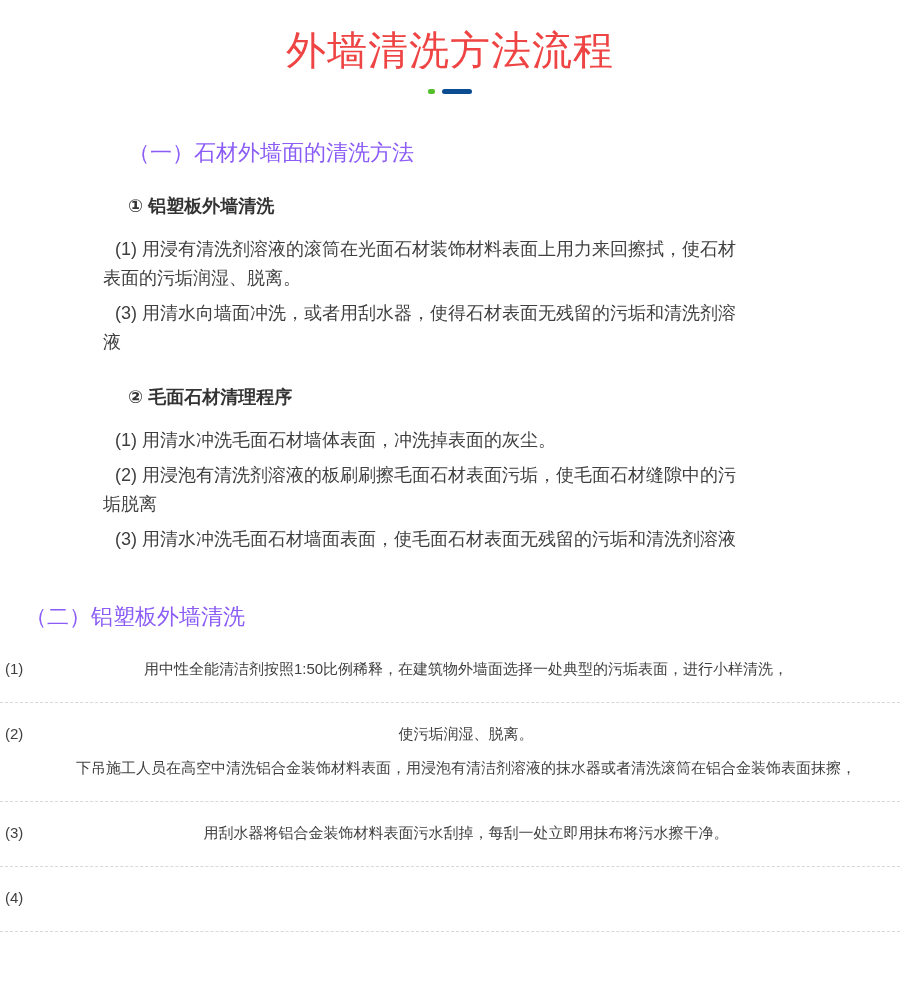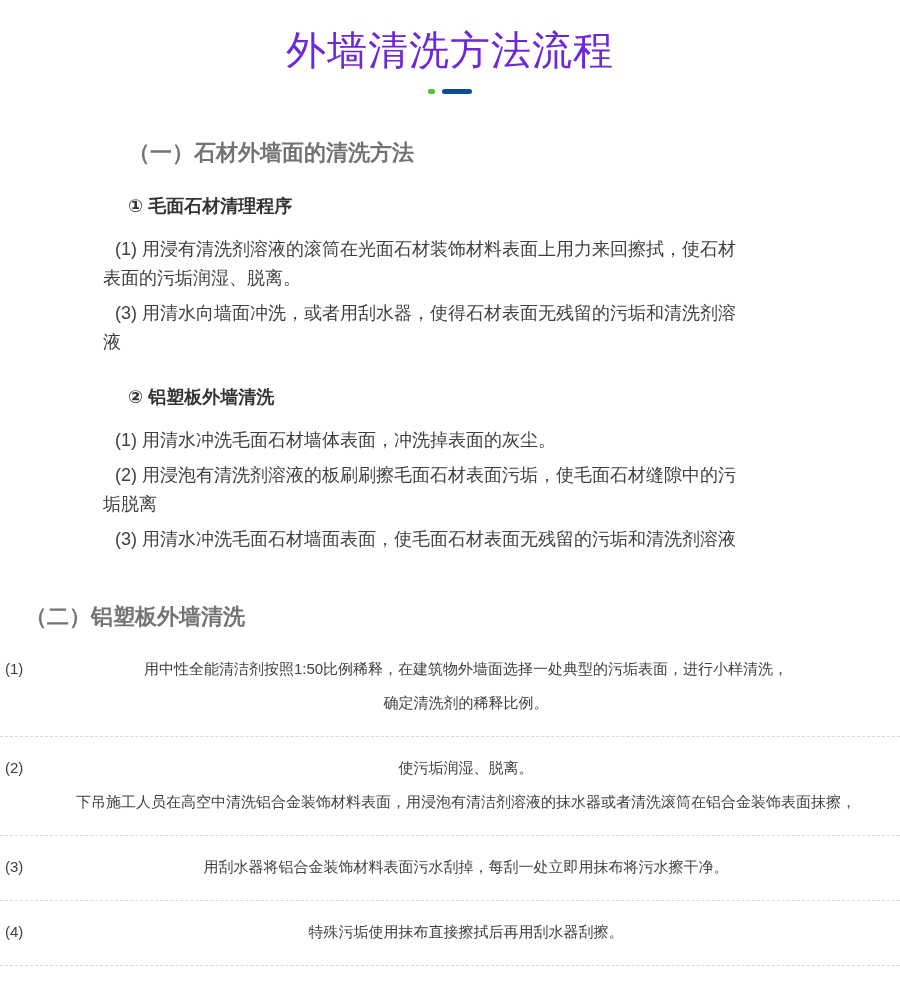--- a/index.html
+++ b/index.html
@@ -13,21 +13,21 @@
     overflow: hidden;
   }
 
   
   .page-title {
     margin: 26px 0 0 0;
     text-align: center;
     font-size: 40px;
     line-height: 48px;
     font-weight: 500;
-    color: #6d28d9;
+    color: #ef4444;
     letter-spacing: 1px;
   }
   .title-accent {
     display: flex;
     justify-content: center;
     align-items: center;
     gap: 7px;
     margin-top: 14px;
     height: 6px;
   }
@@ -43,22 +43,22 @@
   }
 
   
   .section1 {
     margin: 46px 0 0 103px;
     width: 642px;
   }
   .h-blue {
     font-size: 22px;
     line-height: 26px;
-    color: #737373;
-    font-weight: 700;
+    color: #8b5cf6;
+    font-weight: 400;
     margin: 0 0 0 25px;
   }
   .sub-heading {
     font-size: 18px;
     line-height: 20px;
     font-weight: 700;
     color: #333333;
     margin: 30px 0 19px 25px;
   }
   .para {
@@ -93,65 +93,61 @@
   <h1 class="page-title">外墙清洗方法流程</h1>
 
   <div class="title-accent">
     <span class="accent-dot"></span>
     <span class="accent-bar"></span>
   </div>
 
   <div class="section1">
     <h2 class="h-blue">（一）石材外墙面的清洗方法</h2>
 
-    <h3 class="sub-heading">① 毛面石材清理程序</h3>
+    <h3 class="sub-heading">① 铝塑板外墙清洗</h3>
     <div>
         <p class="para">(1) 用浸有清洗剂溶液的滚筒在光面石材装饰材料表面上用力来回擦拭，使石材表面的污垢润湿、脱离。</p>
         <p class="para">(3) 用清水向墙面冲洗，或者用刮水器，使得石材表面无残留的污垢和清洗剂溶液</p>
       </div>
 
-    <h3 class="sub-heading">② 铝塑板外墙清洗</h3>
+    <h3 class="sub-heading">② 毛面石材清理程序</h3>
     <div>
         <p class="para">(1) 用清水冲洗毛面石材墙体表面，冲洗掉表面的灰尘。</p>
         <p class="para">(2) 用浸泡有清洗剂溶液的板刷刷擦毛面石材表面污垢，使毛面石材缝隙中的污垢脱离</p>
         <p class="para">(3) 用清水冲洗毛面石材墙面表面，使毛面石材表面无残留的污垢和清洗剂溶液</p>
       </div>
   </div>
 
   <div class="section2">
     <h2 class="h-blue">（二）铝塑板外墙清洗</h2>
 
     <div class="list2">
         <div class="item2">
           <span class="num">(1)</span>
           <div class="item2-body">
             <div>用中性全能清洁剂按照1:50比例稀释，在建筑物外墙面选择一处典型的污垢表面，进行小样清洗，</div>
-            <div>确定清洗剂的稀释比例。</div>
           </div>
         </div>
         <div class="dash-sep"></div>
         <div class="item2">
           <span class="num">(2)</span>
           <div class="item2-body">
             <div>使污垢润湿、脱离。</div>
             <div>下吊施工人员在高空中清洗铝合金装饰材料表面，用浸泡有清洁剂溶液的抹水器或者清洗滚筒在铝合金装饰表面抹擦，</div>
           </div>
         </div>
         <div class="dash-sep"></div>
         <div class="item2">
           <span class="num">(3)</span>
           <div class="item2-body">
             <div>用刮水器将铝合金装饰材料表面污水刮掉，每刮一处立即用抹布将污水擦干净。</div>
           </div>
         </div>
         <div class="dash-sep"></div>
         <div class="item2">
           <span class="num">(4)</span>
-          <div class="item2-body">
-            <div>特殊污垢使用抹布直接擦拭后再用刮水器刮擦。</div>
-          </div>
         </div>
         <div class="dash-sep"></div>
         <div class="item2"></div>
       </div>
   </div>
 
 </div>
 
 </body></html>

